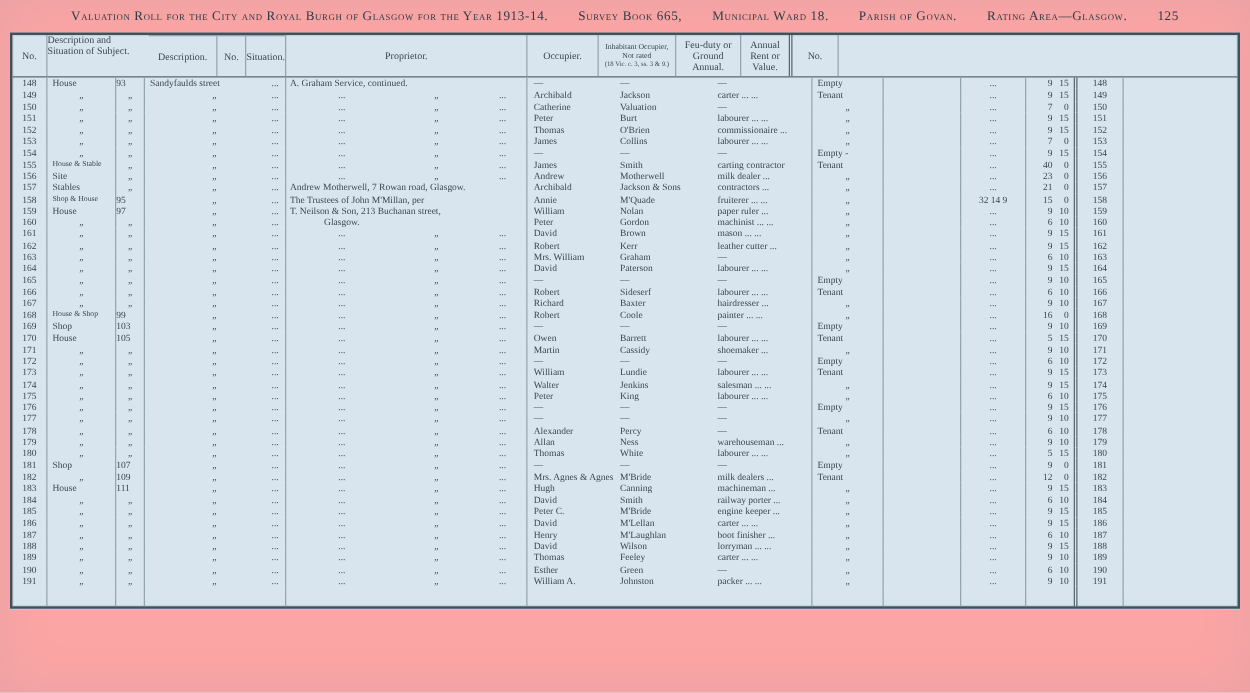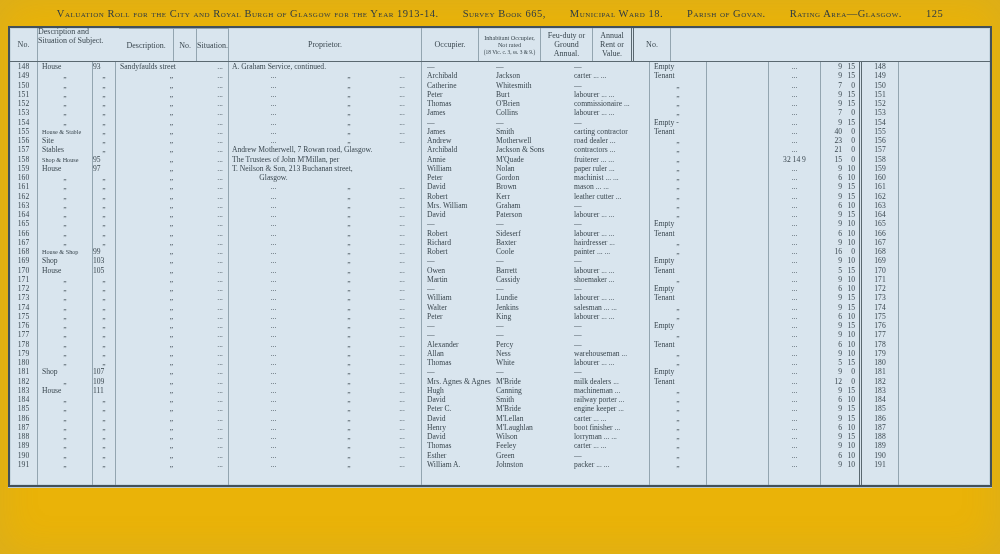--- a/index.html
+++ b/index.html
@@ -1,17 +1,17 @@
 <!DOCTYPE html>
 <html><head>
 <meta charset="utf-8">
 <style>
   * { box-sizing: border-box; }
   body { margin:0; background:#eef2f5; font-family:"Liberation Serif", serif; color:#3a474f; }
-  .page { width:1000px; height:554px; background:#eab308; position:relative; overflow:hidden;
+  .page { width:1000px; height:554px; background:#fca5a5; position:relative; overflow:hidden;
           box-shadow: inset 0 0 40px rgba(120,140,155,.15); }
 
   
   .titlebar { height:24px; display:flex; align-items:center; justify-content:center; gap:24px;
               font-variant:small-caps; font-size:10.5px; letter-spacing:.5px; color:#2e3b43;
               padding-top:3px; white-space:nowrap; }
   .titlebar .seg { flex:0 0 auto; }
 
   
   .vtable { position:absolute; left:8px; right:8px; top:26px; border:2px solid #42505a;
@@ -178,21 +178,21 @@
         <span class="scen dit">„</span>
         <span class="sr">...</span>
       </div>
       <div class="c c5">
         <span class="pl">...</span>
         <span class="pc dit">„</span>
         <span class="pr">...</span>
       </div>
       <div class="c c6">
         <span class="t1">Catherine</span>
-        <span class="t2">Whitesmith</span>
+        <span class="t2">Valuation</span>
         <span class="t3">—</span>
       </div>
       <div class="c c7 dit">„</div>
       <div class="c c8"></div>
       <div class="c c9">...</div>
       <div class="c c10">
         <span class="rl">7</span>
         <span class="rs">0</span>
       </div>
       <div class="c c11">150</div>
@@ -359,21 +359,21 @@
         <span class="sr">...</span>
       </div>
       <div class="c c5">
         <span class="pl">...</span>
         <span class="pc dit">„</span>
         <span class="pr">...</span>
       </div>
       <div class="c c6">
         <span class="t1">Andrew</span>
         <span class="t2">Motherwell</span>
-        <span class="t3">road dealer ...</span>
+        <span class="t3">milk dealer ...</span>
       </div>
       <div class="c c7 dit">„</div>
       <div class="c c8"></div>
       <div class="c c9">...</div>
       <div class="c c10">
         <span class="rl">23</span>
         <span class="rs">0</span>
       </div>
       <div class="c c11">156</div>
       <div class="c c12"></div>

